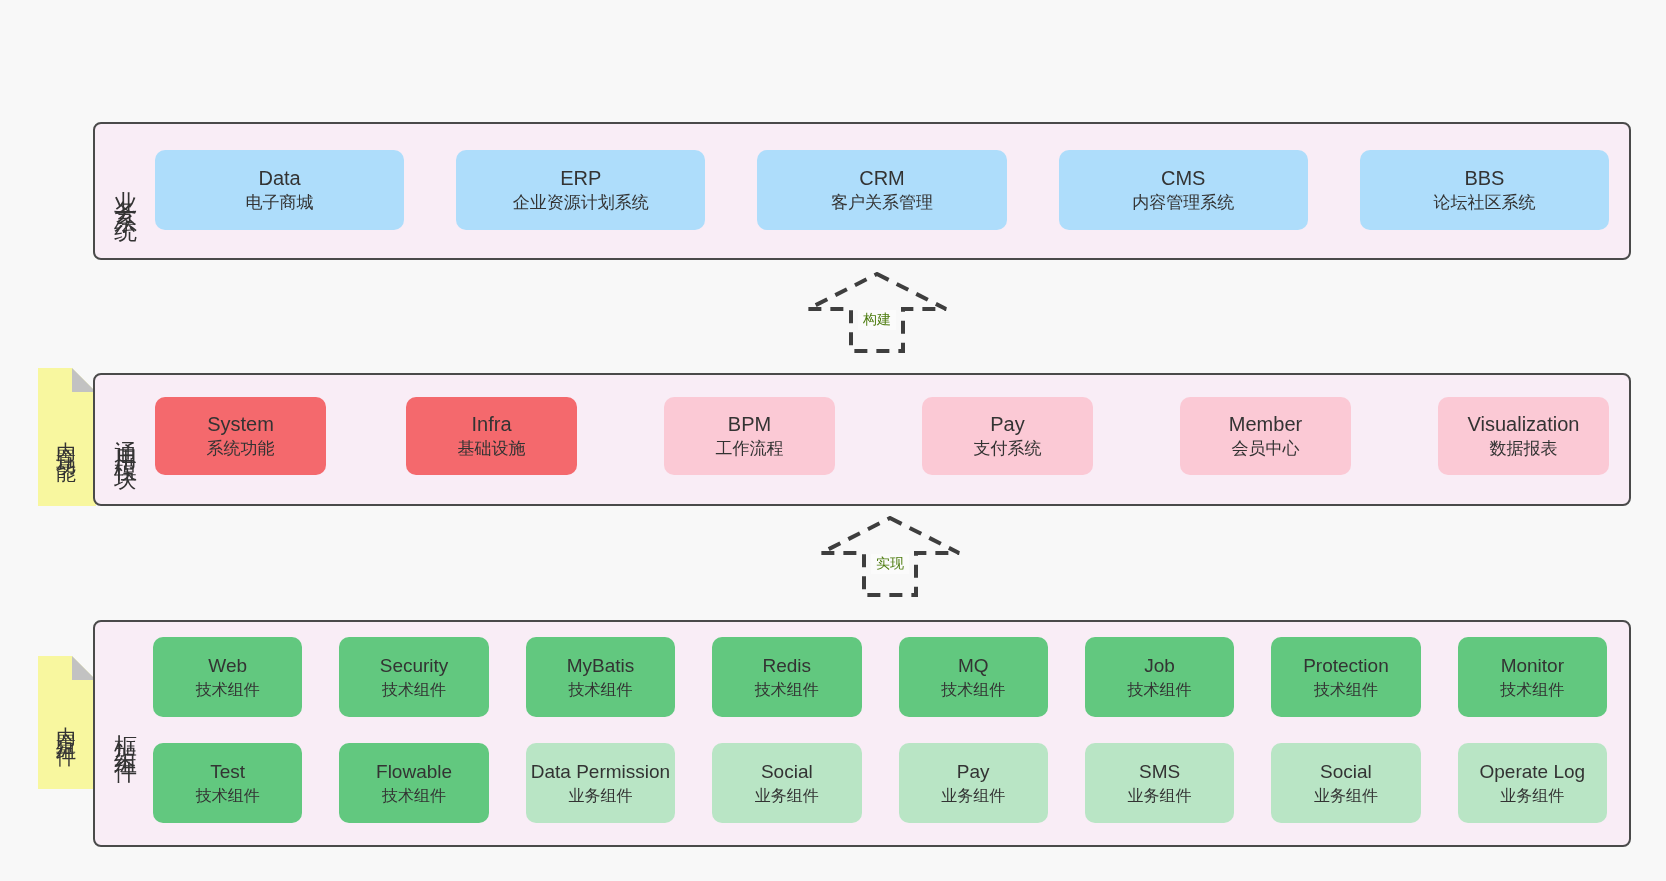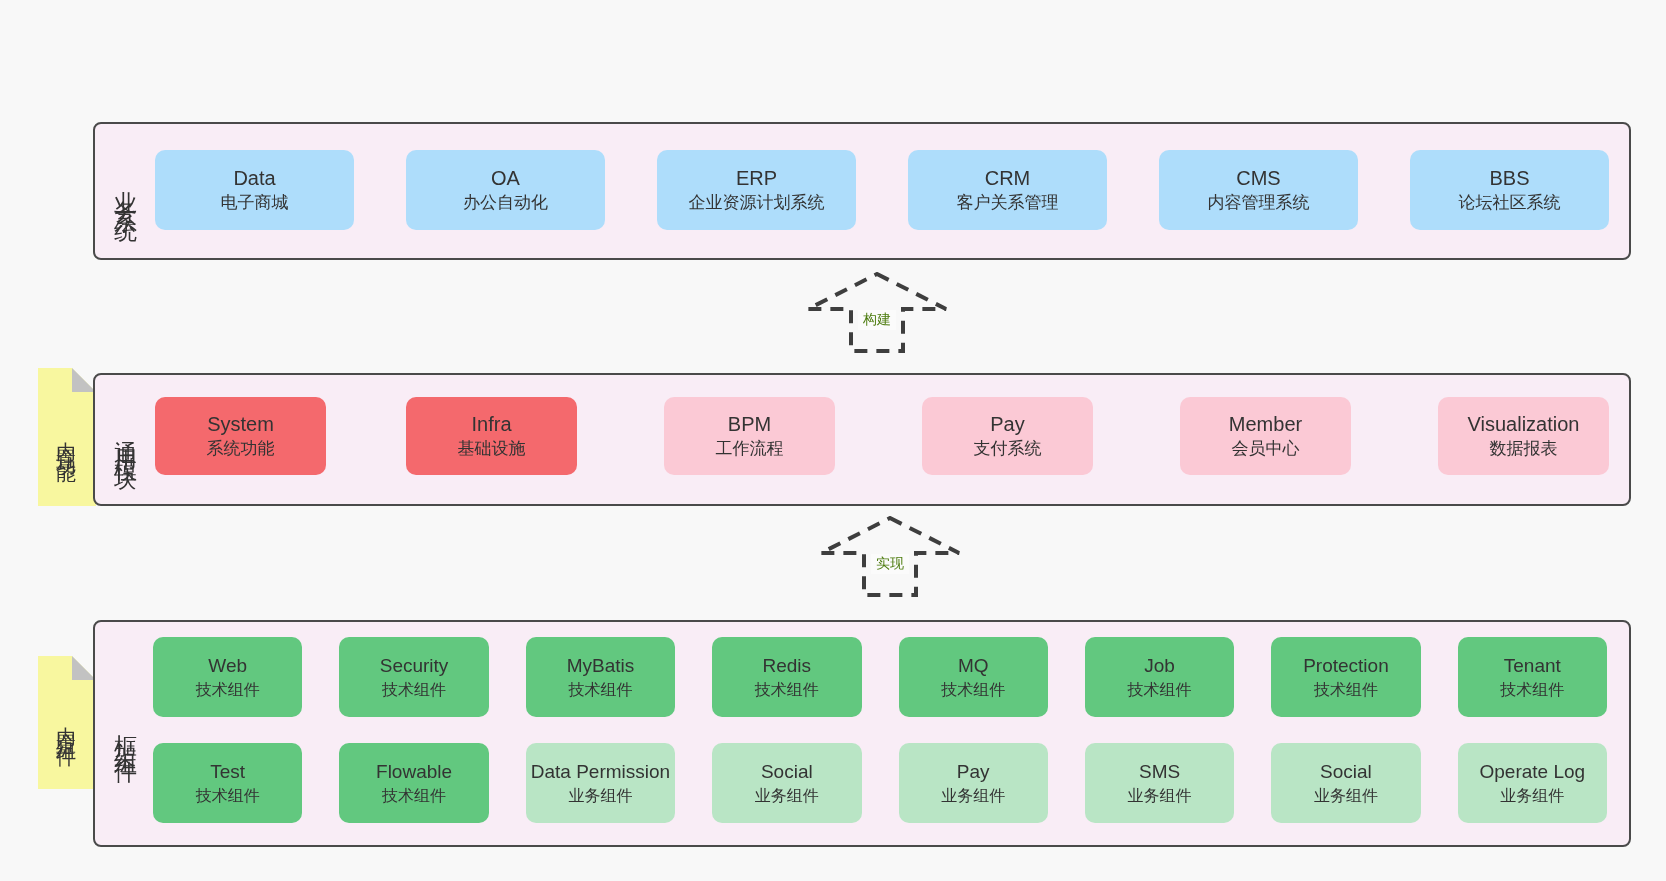--- a/index.html
+++ b/index.html
@@ -128,24 +128,20 @@
   </div>
 
   <div class="layer layer1">
     <div class="vlabel">业务系统</div>
     <div class="boxes">
       <div class="box blue">
         <div class="en">Data</div>
         <div class="cn">电子商城</div>
       </div>
       <div class="box blue">
-        <div class="en">OA</div>
-        <div class="cn">办公自动化</div>
-      </div>
-      <div class="box blue">
         <div class="en">ERP</div>
         <div class="cn">企业资源计划系统</div>
       </div>
       <div class="box blue">
         <div class="en">CRM</div>
         <div class="cn">客户关系管理</div>
       </div>
       <div class="box blue">
         <div class="en">CMS</div>
         <div class="cn">内容管理系统</div>
@@ -226,21 +222,21 @@
       </div>
       <div class="box green">
         <div class="en">Job</div>
         <div class="cn">技术组件</div>
       </div>
       <div class="box green">
         <div class="en">Protection</div>
         <div class="cn">技术组件</div>
       </div>
       <div class="box green">
-        <div class="en">Tenant</div>
+        <div class="en">Monitor</div>
         <div class="cn">技术组件</div>
       </div>
     </div>
     <div class="boxes row2">
       <div class="box green">
         <div class="en">Test</div>
         <div class="cn">技术组件</div>
       </div>
       <div class="box green">
         <div class="en">Flowable</div>

